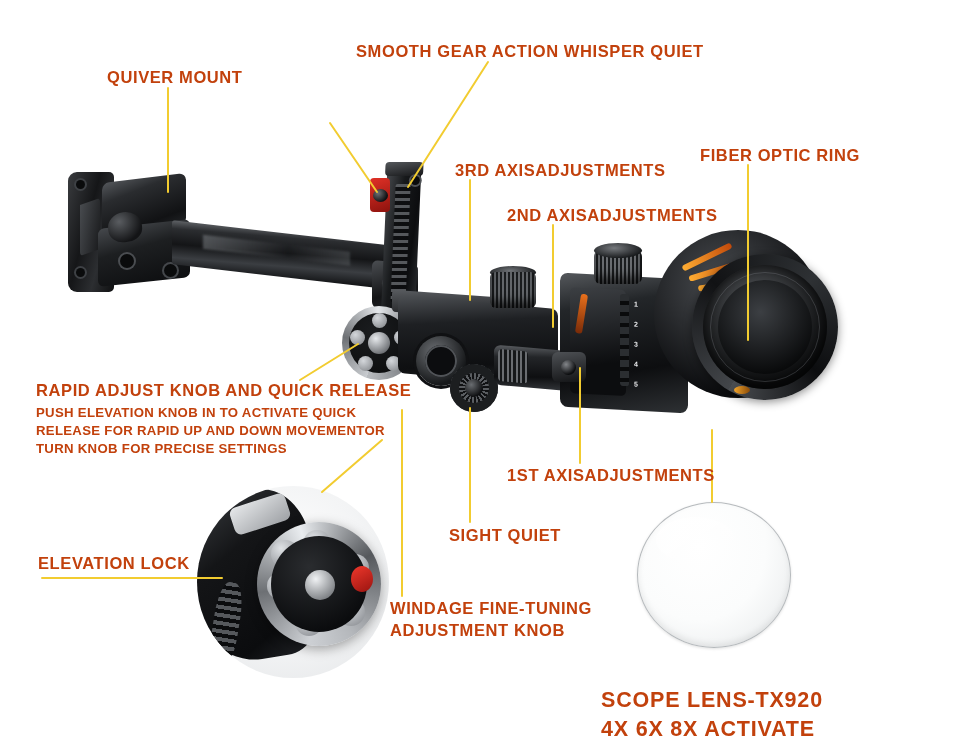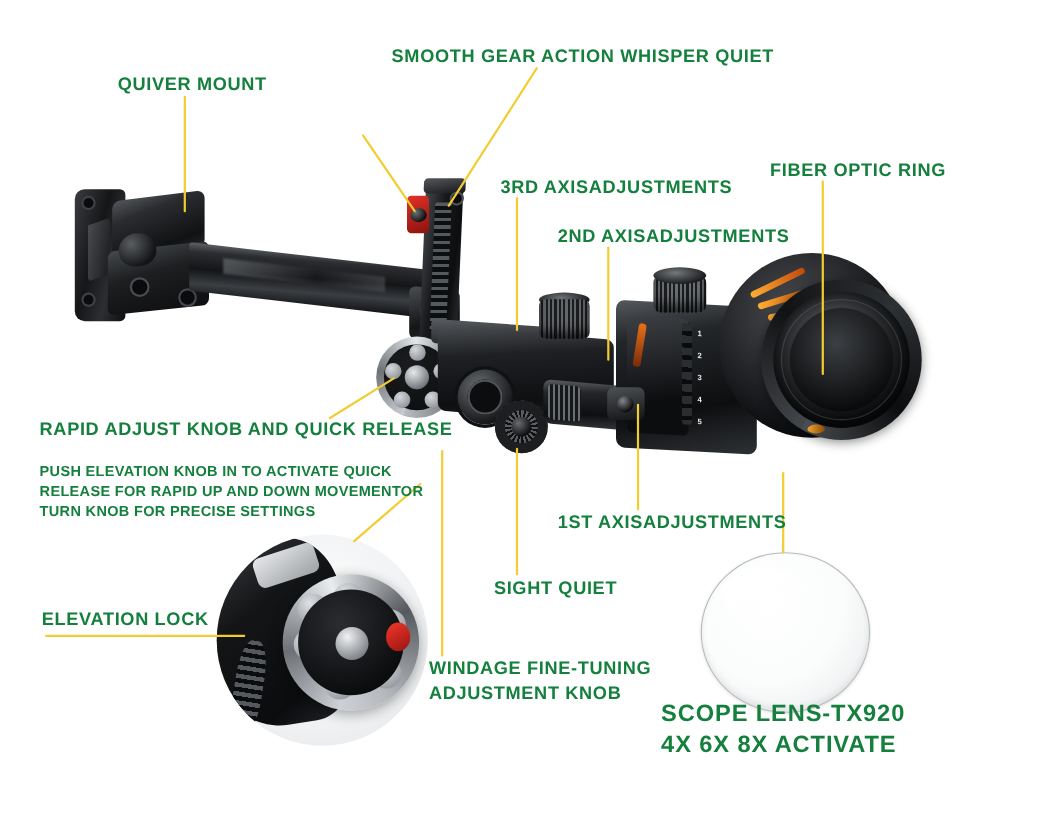--- a/index.html
+++ b/index.html
@@ -1,21 +1,21 @@
 <!DOCTYPE html>
 <html><head>
 <meta charset="utf-8">
 <style>
   html,body{margin:0;padding:0;background:#ffffff;}
   body{width:955px;height:743px;overflow:hidden;
        font-family:"Liberation Sans","DejaVu Sans",sans-serif;}
   #stage{position:relative;width:955px;height:743px;background:#fff;}
 
   
-  .lbl{position:absolute;color:#15803d;font-weight:700;
+  .lbl{position:absolute;color:#c2410c;font-weight:700;
        letter-spacing:.6px;white-space:nowrap;line-height:1.35;}
   .t16{font-size:16.5px;}
   .t13{font-size:13.2px;letter-spacing:.3px;font-weight:700;}
   .t21{font-size:21.5px;letter-spacing:.8px;}
 
   
   #leaders{position:absolute;left:0;top:0;width:955px;height:743px;
            pointer-events:none;}
 
   
@@ -315,28 +315,28 @@
   <div class="lbl t16" style="left:700px;top:144px;text-align:right;">FIBER OPTIC RING</div>
 
   <div class="lbl t16" style="left:507px;top:464px;">1ST AXISADJUSTMENTS</div>
 
   <div class="lbl t16" style="left:449px;top:524px;">SIGHT QUIET</div>
 
   <div class="lbl t16" style="left:38px;top:552px;">ELEVATION LOCK</div>
 
   <div style="position:absolute;left:36px;top:379px;">
     <div class="lbl t16" style="position:static;">RAPID ADJUST KNOB AND QUICK RELEASE</div>
-    <div class="lbl t13" style="position:static;margin-top:19px;">PUSH ELEVATION KNOB IN TO ACTIVATE QUICK</div>
+    <div class="lbl t13" style="position:static;margin-top:3px;">PUSH ELEVATION KNOB IN TO ACTIVATE QUICK</div>
     <div class="lbl t13" style="position:static;">RELEASE FOR RAPID UP AND DOWN MOVEMENTOR</div>
     <div class="lbl t13" style="position:static;">TURN KNOB FOR PRECISE SETTINGS</div>
   </div>
 
   <div style="position:absolute;left:390px;top:597px;">
     <div class="lbl t16" style="position:static;">WINDAGE FINE-TUNING</div>
     <div class="lbl t16" style="position:static;">ADJUSTMENT KNOB</div>
   </div>
 
-  <div style="position:absolute;left:601px;top:634px;">
+  <div style="position:absolute;left:601px;top:686px;">
     <div class="lbl t21" style="position:static;">SCOPE LENS-TX920</div>
     <div class="lbl t21" style="position:static;">4X 6X 8X ACTIVATE</div>
   </div>
 
 </div>
 
 </body></html>

